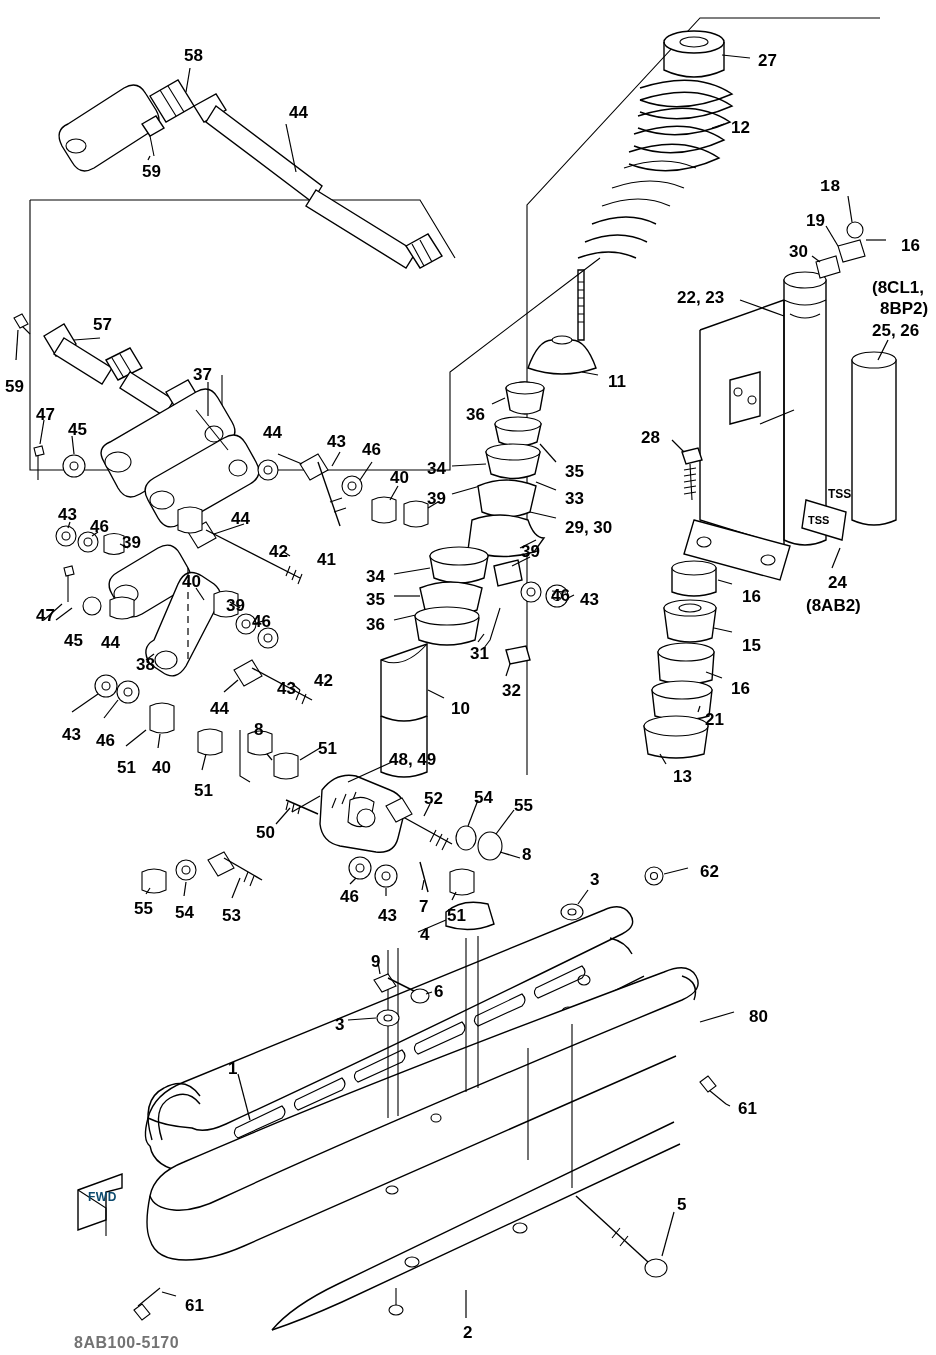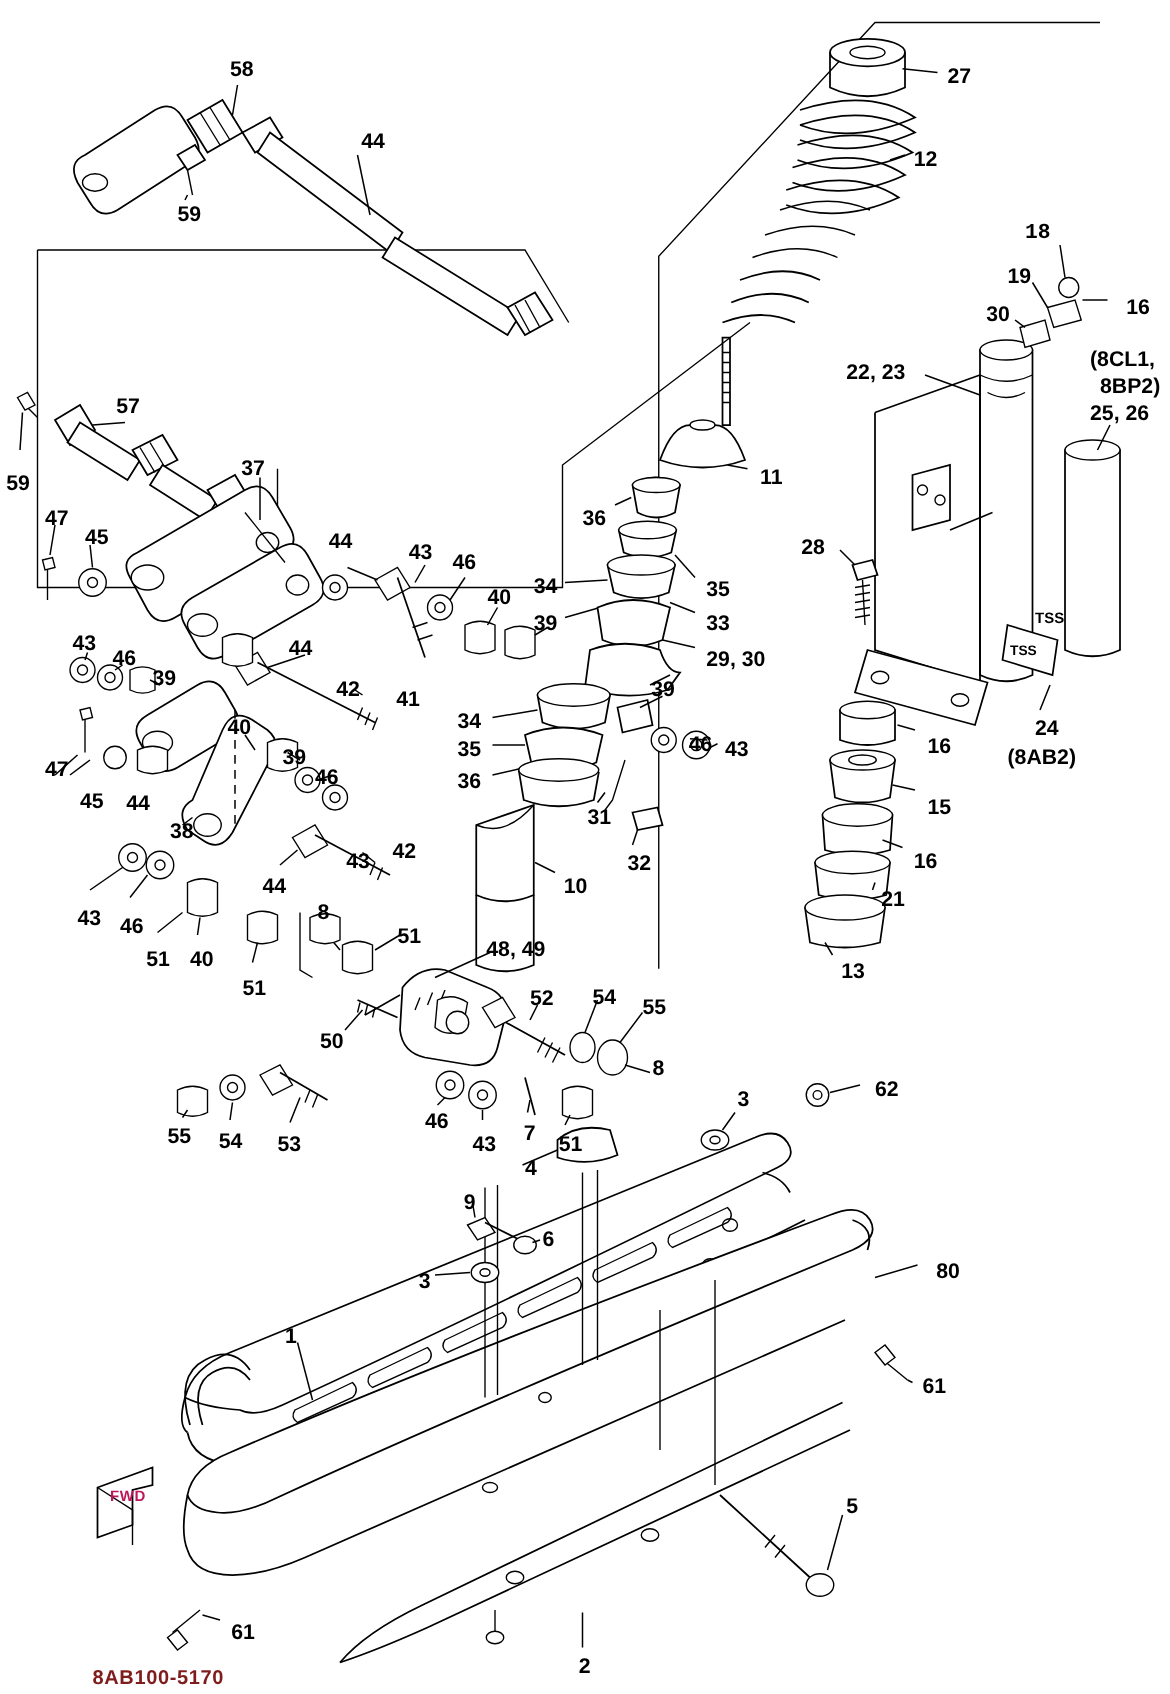--- a/index.html
+++ b/index.html
@@ -34,28 +34,28 @@
     line-height: 1;
   }
   .diagcode {
     position: absolute;
     left: 74px;
     top: 1334px;
     font-family: "Liberation Sans", sans-serif;
     font-size: 16px;
     font-weight: bold;
     letter-spacing: 0.5px;
-    color: #7f1d1d;
+    color: #737373;
   }
   .fwd {
     position: absolute;
     font-family: "Liberation Sans", sans-serif;
     font-size: 12px;
     font-weight: bold;
-    color: #be185d;
+    color: #0c4a6e;
     letter-spacing: 0.5px;
   }
   svg { display: block; }
   .ln { fill: none; stroke: #000; stroke-width: 1.4; }
   .ln-t { fill: none; stroke: #000; stroke-width: 1.1; }
   .lead { fill: none; stroke: #000; stroke-width: 1.2; }
   .dash { fill: none; stroke: #000; stroke-width: 1.2; stroke-dasharray: 7 5; }
   .fillw { fill: #ffffff; stroke: #000; stroke-width: 1.4; }
   .fillw-t { fill: #ffffff; stroke: #000; stroke-width: 1.1; }
 </style>

